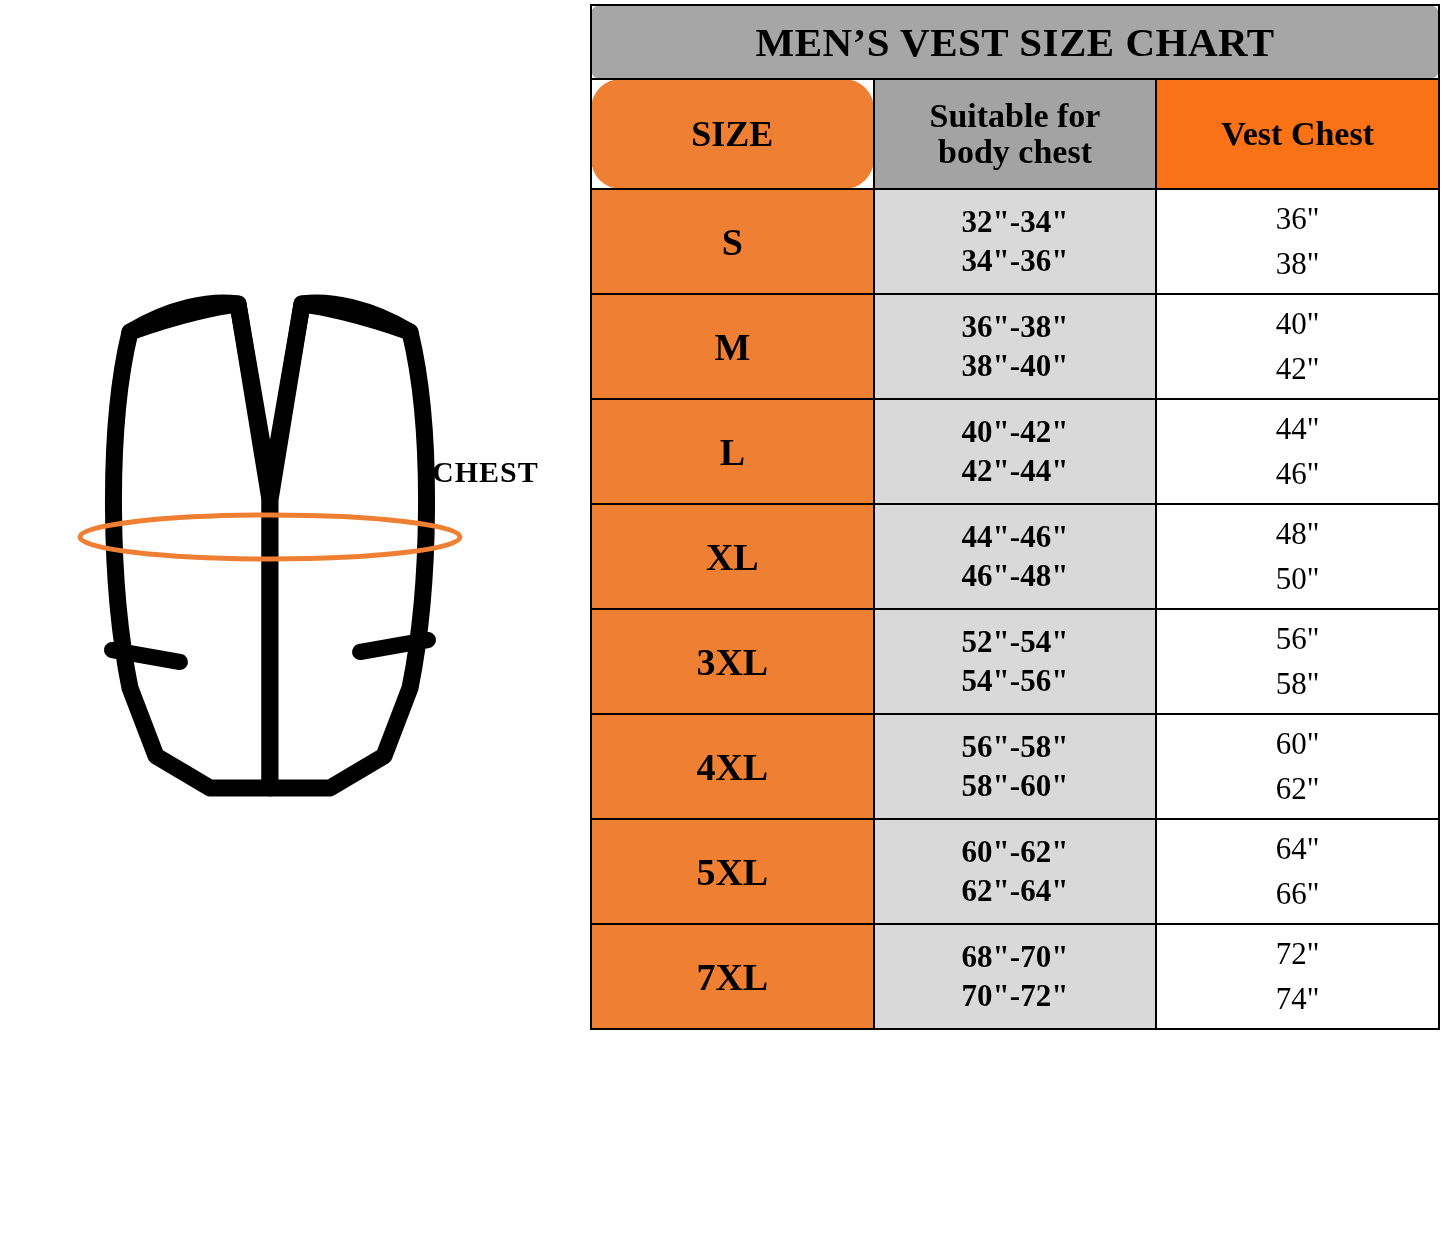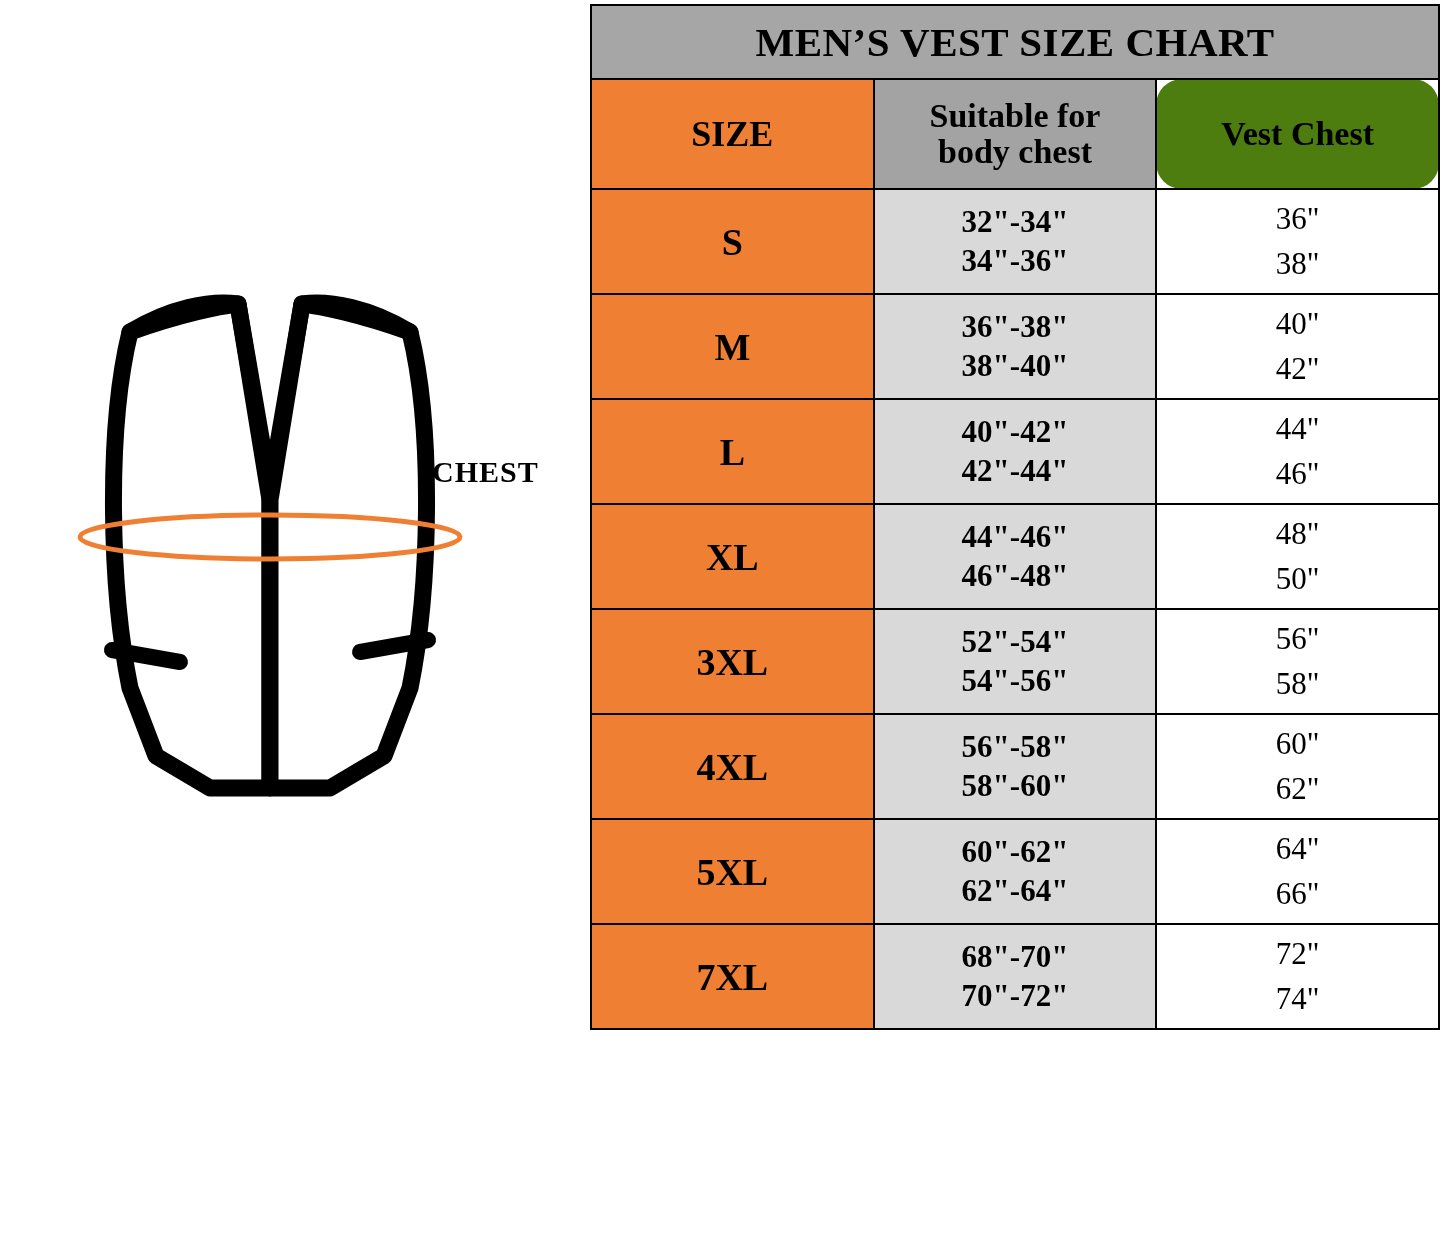--- a/index.html
+++ b/index.html
@@ -59,41 +59,42 @@
     vertical-align: middle;
     padding: 0;
   }
   .title-cell {
     background: #a6a6a6;
     font-size: 41px;
     font-weight: bold;
     letter-spacing: 0.5px;
     height: 72px;
     color: #000000;
+    border-radius: 9px;
   }
   .head-size {
     background: #ef8033;
     font-size: 36px;
     font-weight: bold;
     height: 108px;
     color: #000000;
+    border-radius: 30px;
   }
   .head-suitable {
     background: #a3a3a3;
     font-size: 34px;
     font-weight: bold;
     line-height: 1.05;
     color: #000000;
   }
   .head-vest {
-    background: #4d7c0f;
+    background: #f97316;
     font-size: 34px;
     font-weight: bold;
     color: #000000;
-    border-radius: 26px;
   }
   .size-cell {
     background: #ef8033;
     font-size: 38px;
     font-weight: bold;
     color: #000000;
     width: 125px;
   }
   .body-cell {
     background: #d9d9d9;

